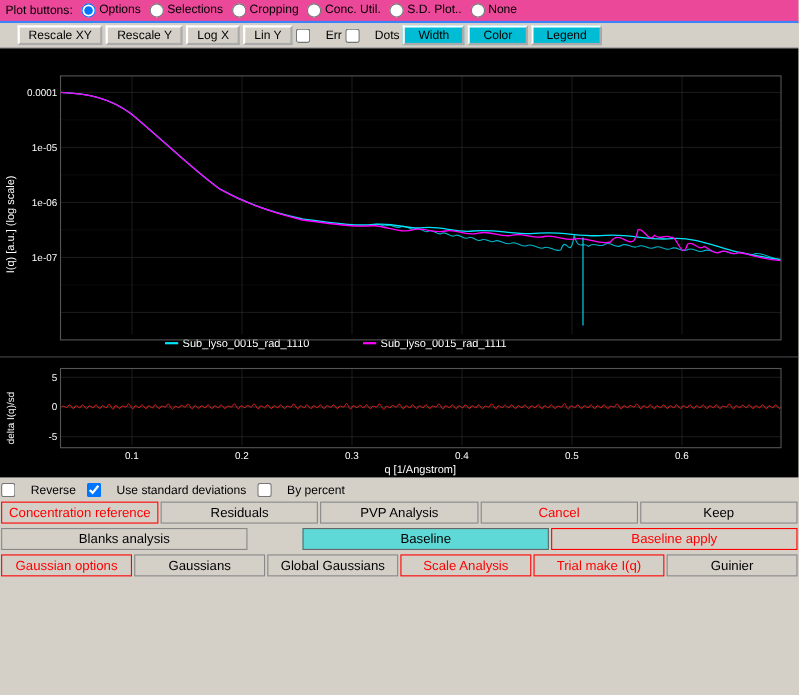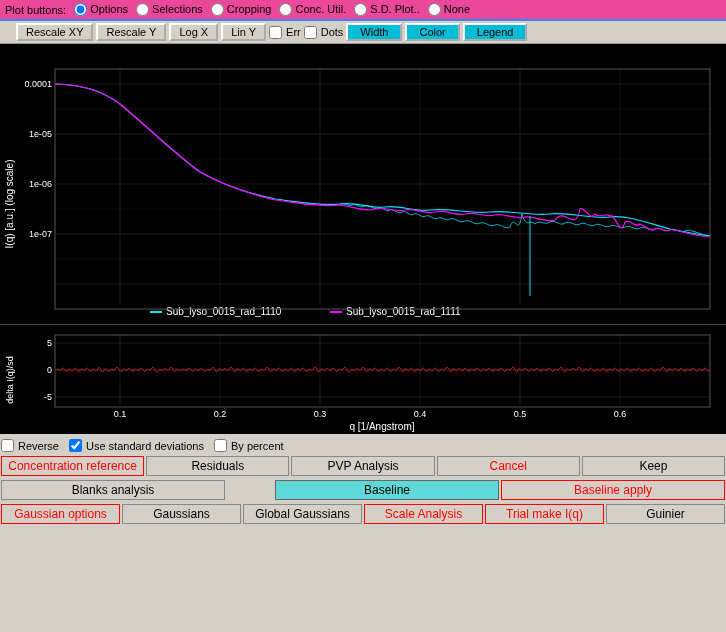--- a/index.html
+++ b/index.html
@@ -4,21 +4,21 @@
   <style>
     * { box-sizing: border-box; margin: 0; padding: 0; }
     body { background: #d4d0c8; font-family: Arial, sans-serif; font-size: 11px; width: 726px; height: 632px; overflow: hidden; }
 
     #top-bar { background: #ec4899; padding: 3px 5px; display: flex; align-items: center; gap: 8px; flex-wrap: wrap; border-bottom: 2px solid #3b82f6; }
     .radio-group { display: flex; align-items: flex-start; gap: 3px; }
 
     #button-bar { background: #d4d0c8; padding: 2px 16px; display: flex; align-items: center; gap: 3px; border-bottom: 1px solid #999; }
     .btn { background: #d4d0c8; border: 2px outset #fff; padding: 1px 8px; font-size: 11px; cursor: pointer; white-space: nowrap; }
     .btn-wide { background: #00bcd4; border: 2px outset #fff; padding: 1px 12px; font-size: 11px; cursor: pointer; color: #000; }
-    .checkbox-group { display: flex; align-items: center; gap: 4px; font-size: 11px; }
+    .checkbox-group { display: flex; align-items: center; gap: 14px; font-size: 11px; }
     #main-chart { width: 726px; height: 280px; position: relative; background: #000; }
 
     #bottom-controls { background: #d4d0c8; padding: 3px 1px; }
     .controls-row { display: flex; align-items: center; gap: 10px; padding: 2px 0; }
     .btn-row { display: flex; width: 100%; gap: 2px; padding: 2px 0; }
     .btn-row .btn-panel { flex: 1; text-align: center; border: 1px solid #888; padding: 2px 4px; font-size: 12px; cursor: pointer; background: #d4d0c8; }
     .btn-row .btn-panel.active { color: #ff0000; border-color: #ff0000; }
     .btn-row .btn-panel.teal { color: #000; background: #5fd8d8; border-color: #666; margin-left: 48px; }
     .btn-row .btn-panel.cancel-btn { color: #ff0000; border-color: #888; background: #d4d0c8; }
     .btn-row .btn-panel.keep-btn { color: #000; border-color: #888; background: #d4d0c8; }

